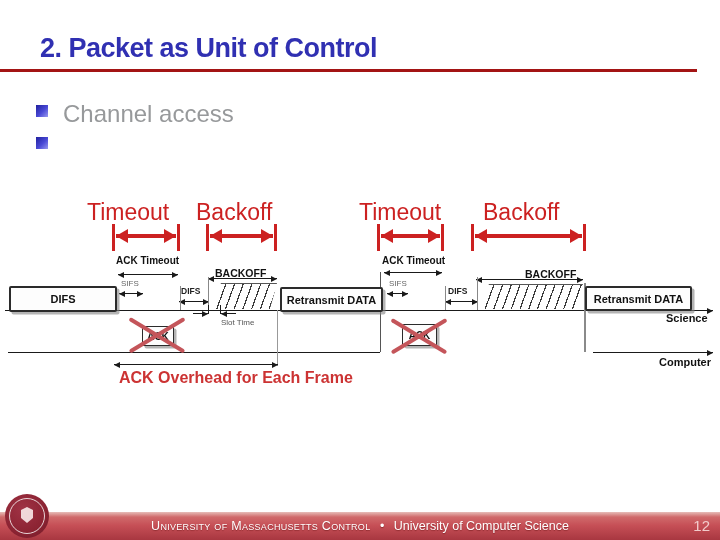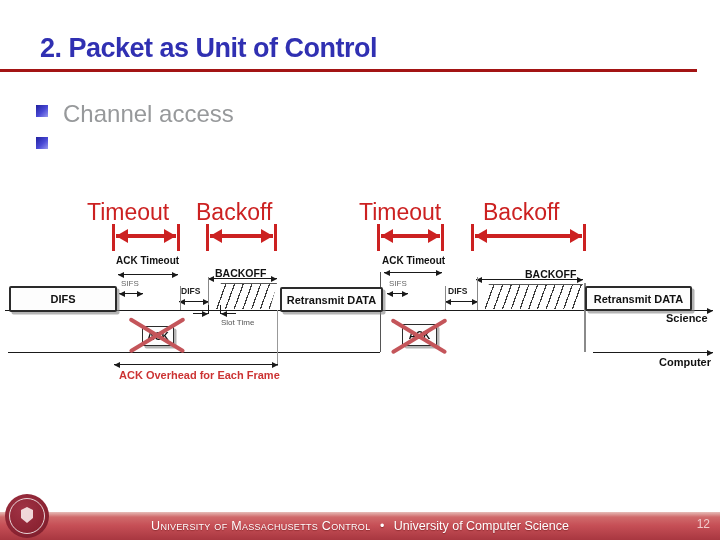--- a/index.html
+++ b/index.html
@@ -50,21 +50,21 @@
   .tick{position:absolute;width:1px;height:9px;background:#1a1a1a;}
   .small{font-size:8px;color:#666;}
   .dlab{font-size:8.5px;color:#222;font-weight:bold;}
   
   .fbar{position:absolute;left:0;top:512px;width:720px;height:28px;
         background:linear-gradient(180deg,#e7bdb8 0%,#d06a6b 18%,#c64f56 48%,#a83740 100%);}
   .ftext{position:absolute;left:0;top:512px;width:720px;height:28px;line-height:28px;
         text-align:center;color:#fff;font-size:12.5px;text-shadow:0 1px 1px rgba(90,10,10,.45);
         white-space:nowrap;}
   .ftext .org{font-variant:small-caps;letter-spacing:.3px;}
-  .pagenum{position:absolute;right:10px;top:517px;font-size:12px;color:#f2cbcb;}
+  .pagenum{position:absolute;right:10px;top:517px;font-size:15px;color:#f2cbcb;}
   .seal{position:absolute;left:5px;top:494px;width:44px;height:44px;border-radius:50%;
         background:radial-gradient(circle at 40% 35%,#a03245 0%,#8b2332 60%,#701a28 100%);}
   .seal::before{content:"";position:absolute;inset:4px;border:1.2px solid rgba(255,255,255,.8);
         border-radius:50%;}
   .seal::after{content:"";position:absolute;left:16px;top:13px;width:12px;height:16px;
         background:rgba(255,245,245,.85);
         clip-path:polygon(50% 0,100% 18%,100% 68%,50% 100%,0 68%,0 18%);}
 </style>
 </head>
 <body>
@@ -185,21 +185,21 @@
         <i class="x1"></i>
         <i class="x2"></i>
       </div>
 
     <span class="lab b" style="left:666px;top:312px;font-size:11px">Science</span>
     <span class="lab b" style="left:659px;top:356px;font-size:11px">Computer</span>
 
     <div class="dim al ar" style="left:114px;top:360px;width:164px">
         <i class="ln"></i>
       </div>
-    <span class="lab b" style="left:119px;top:369px;font-size:11px;color:#cc3333">ACK Overhead for Each Frame</span>
+    <span class="lab b" style="left:119px;top:369px;font-size:16px;color:#cc3333">ACK Overhead for Each Frame</span>
   </div>
 
   <div class="fbar"></div>
   <div class="ftext">
     <span class="org">University of Massachusetts Control</span>
     <span style="padding:0 6px">•</span>
     <span>University of Computer Science</span>
   </div>
   <span class="pagenum">12</span>
   <div class="seal"></div>

